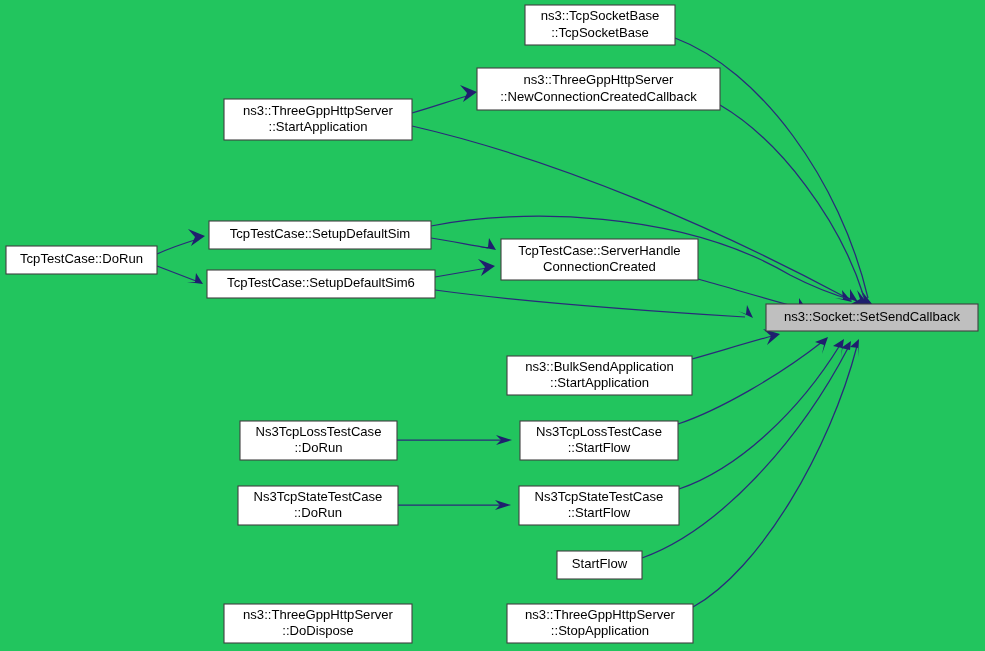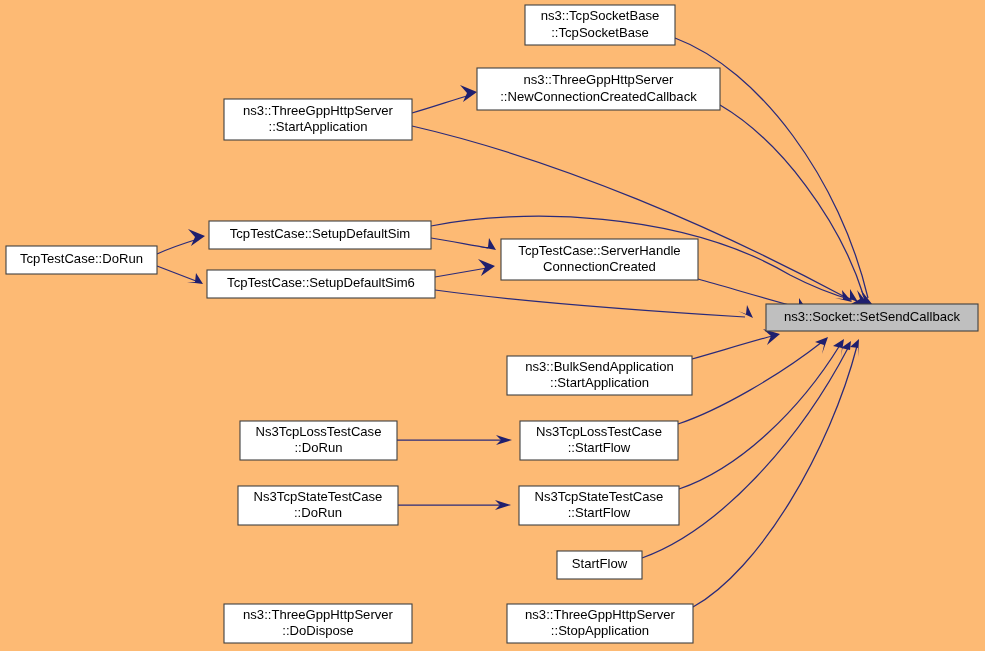--- a/index.html
+++ b/index.html
@@ -4,21 +4,21 @@
 <style>
   html, body {
     margin: 0;
     padding: 0;
     background: #ffffff;
   }
   #diagram-root {
     position: relative;
     width: 985px;
     height: 651px;
-    background: #fdba74;
+    background: #22c55e;
     font-family: "Liberation Sans", sans-serif;
     overflow: hidden;
   }
   svg#graph {
     display: block;
     width: 985px;
     height: 651px;
   }
   .node-box {
     fill: #ffffff;

